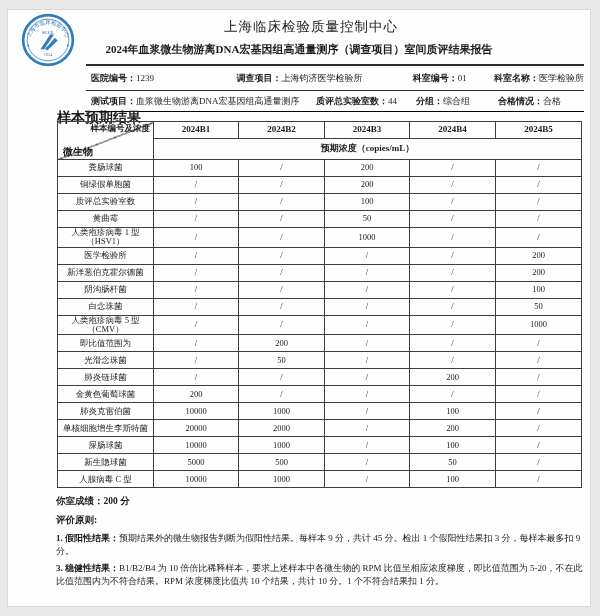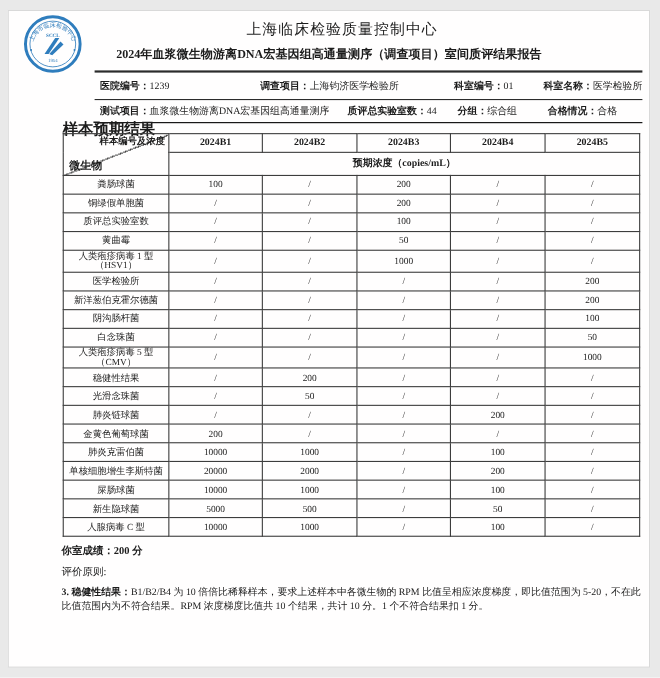--- a/index.html
+++ b/index.html
@@ -30,21 +30,21 @@
   table.results .hdr-samples th{height:16px;}
   table.results .hdr-conc td{height:20px;font-weight:bold;font-size:9px;}
   td.corner{position:relative;height:38px;background:
      linear-gradient(to bottom right,transparent calc(50% - 0.5px),#3d3d3d calc(50% - 0.5px),#3d3d3d calc(50% + 0.5px),transparent calc(50% + 0.5px));}
   .corner-top{position:absolute;top:2px;right:3px;font-weight:bold;font-size:8.5px;}
   .corner-bottom{position:absolute;bottom:2px;left:5px;font-weight:bold;font-size:10px;}
   td.row-label{font-size:8.5px;}
   
   .notes{position:absolute;left:48px;top:485px;width:532px;font-size:9px;}
   .score-line{font-weight:bold;font-size:9.5px;margin:0 0 6px 0;}
-  .eval-heading{font-weight:normal;font-size:9.5px;margin:0 0 5px 0;}
+  .eval-heading{font-weight:bold;font-size:9.5px;margin:0 0 5px 0;}
   .note-line{margin:0 0 4.5px 0;line-height:1.42;}
   .note-line b{font-weight:bold;}
 </style>
 </head>
 <body>
 
 <div class="sheet">
 
   <div class="logo">
     <svg width="54" height="54" viewBox="0 0 100 100">
@@ -183,21 +183,21 @@
         </tr>
         <tr>
           <td class="row-label">人类疱疹病毒 5 型（CMV）</td>
           <td>/</td>
           <td>/</td>
           <td>/</td>
           <td>/</td>
           <td>1000</td>
         </tr>
         <tr>
-          <td class="row-label">稳健性结果</td>
+          <td class="row-label">即比值范围为</td>
           <td>/</td>
           <td>200</td>
           <td>/</td>
           <td>/</td>
           <td>/</td>
         </tr>
         <tr>
           <td class="row-label">光滑念珠菌</td>
           <td>/</td>
           <td>50</td>
@@ -261,17 +261,18 @@
           <td>100</td>
           <td>/</td>
         </tr>
       </tbody>
   </table>
 
   <div class="notes">
     <p class="score-line"><span>你室成绩：</span><span>200 分</span></p>
     <p class="eval-heading">评价原则:</p>
     <div id="eval-items">
+        <p class="note-line"><b>1. 假阳性结果：</b><span>预期结果外的微生物报告判断为假阳性结果。每样本 9 分，共计 45 分。检出 1 个假阳性结果扣 3 分，每样本最多扣 9 分。</span></p>
         <p class="note-line"><b>3. 稳健性结果：</b><span>B1/B2/B4 为 10 倍倍比稀释样本，要求上述样本中各微生物的 RPM 比值呈相应浓度梯度，即比值范围为 5-20，不在此比值范围内为不符合结果。RPM 浓度梯度比值共 10 个结果，共计 10 分。1 个不符合结果扣 1 分。</span></p>
       </div>
   </div>
 
 </div>
 
 </body></html>

